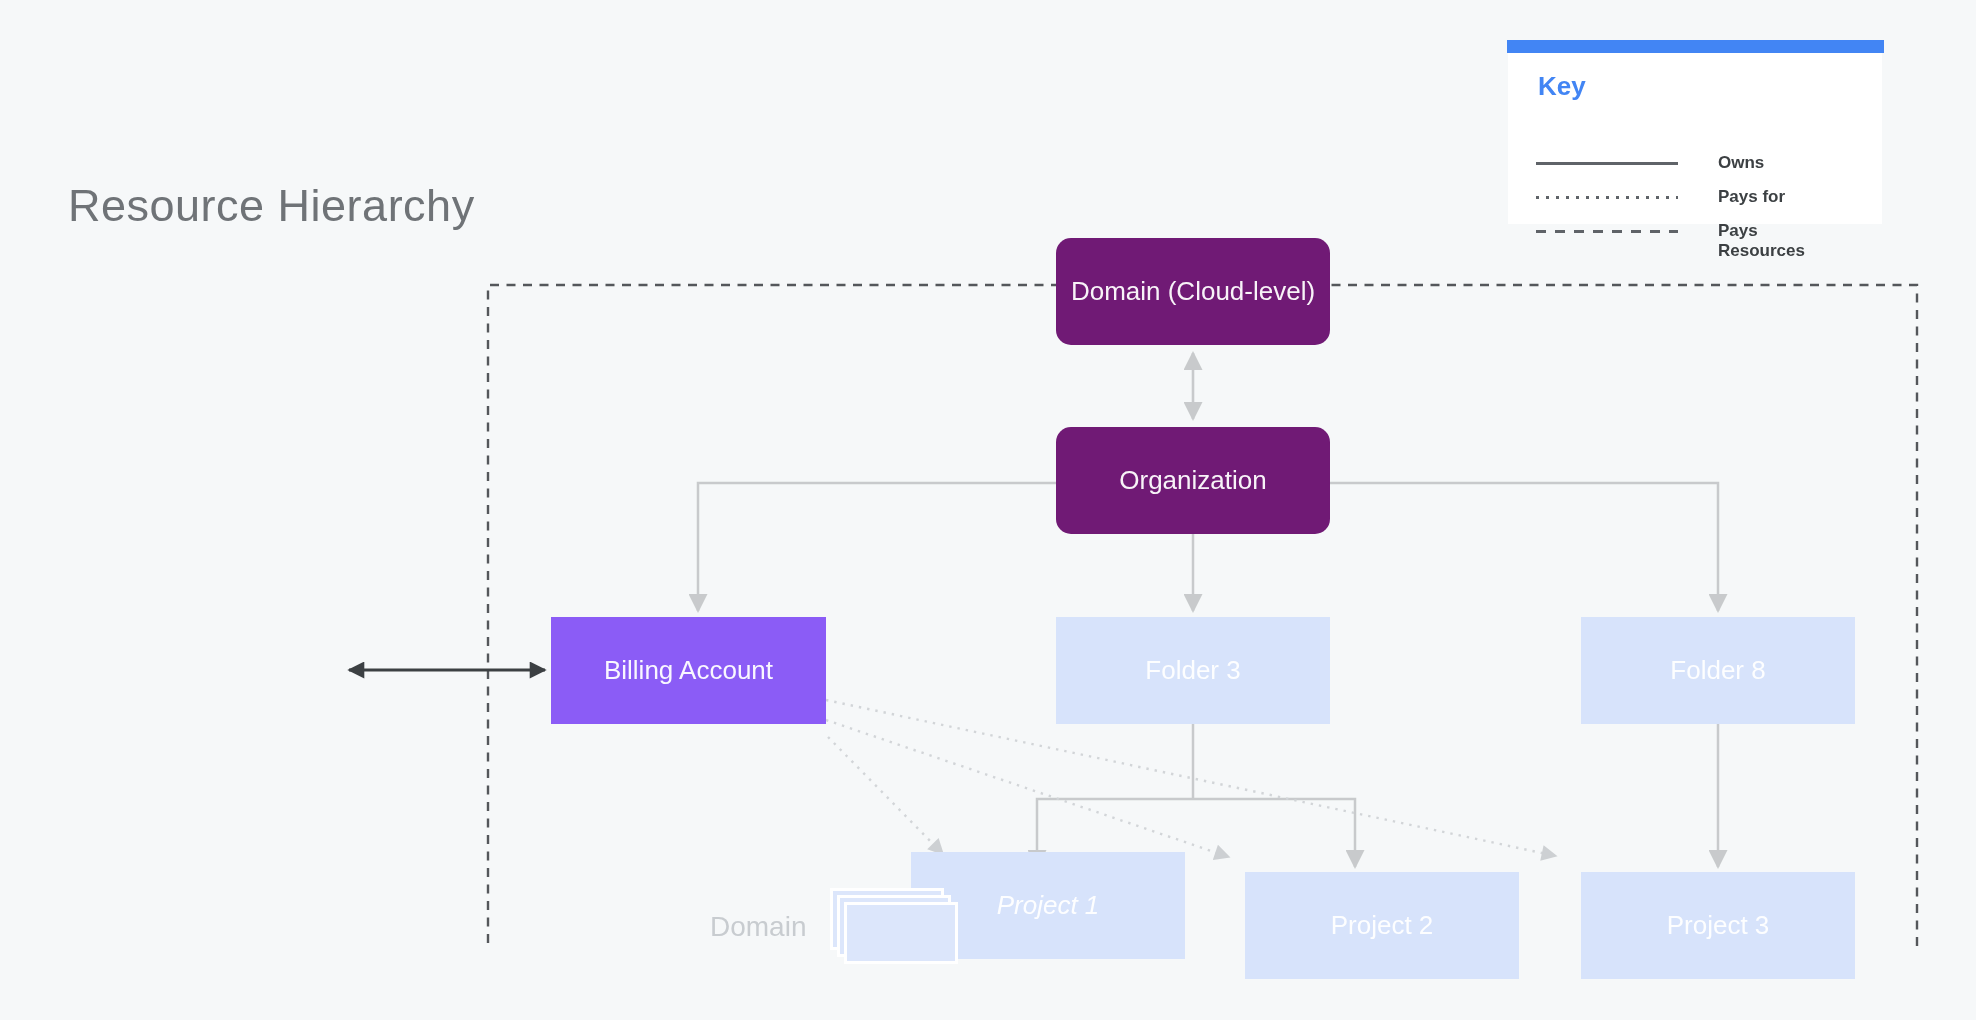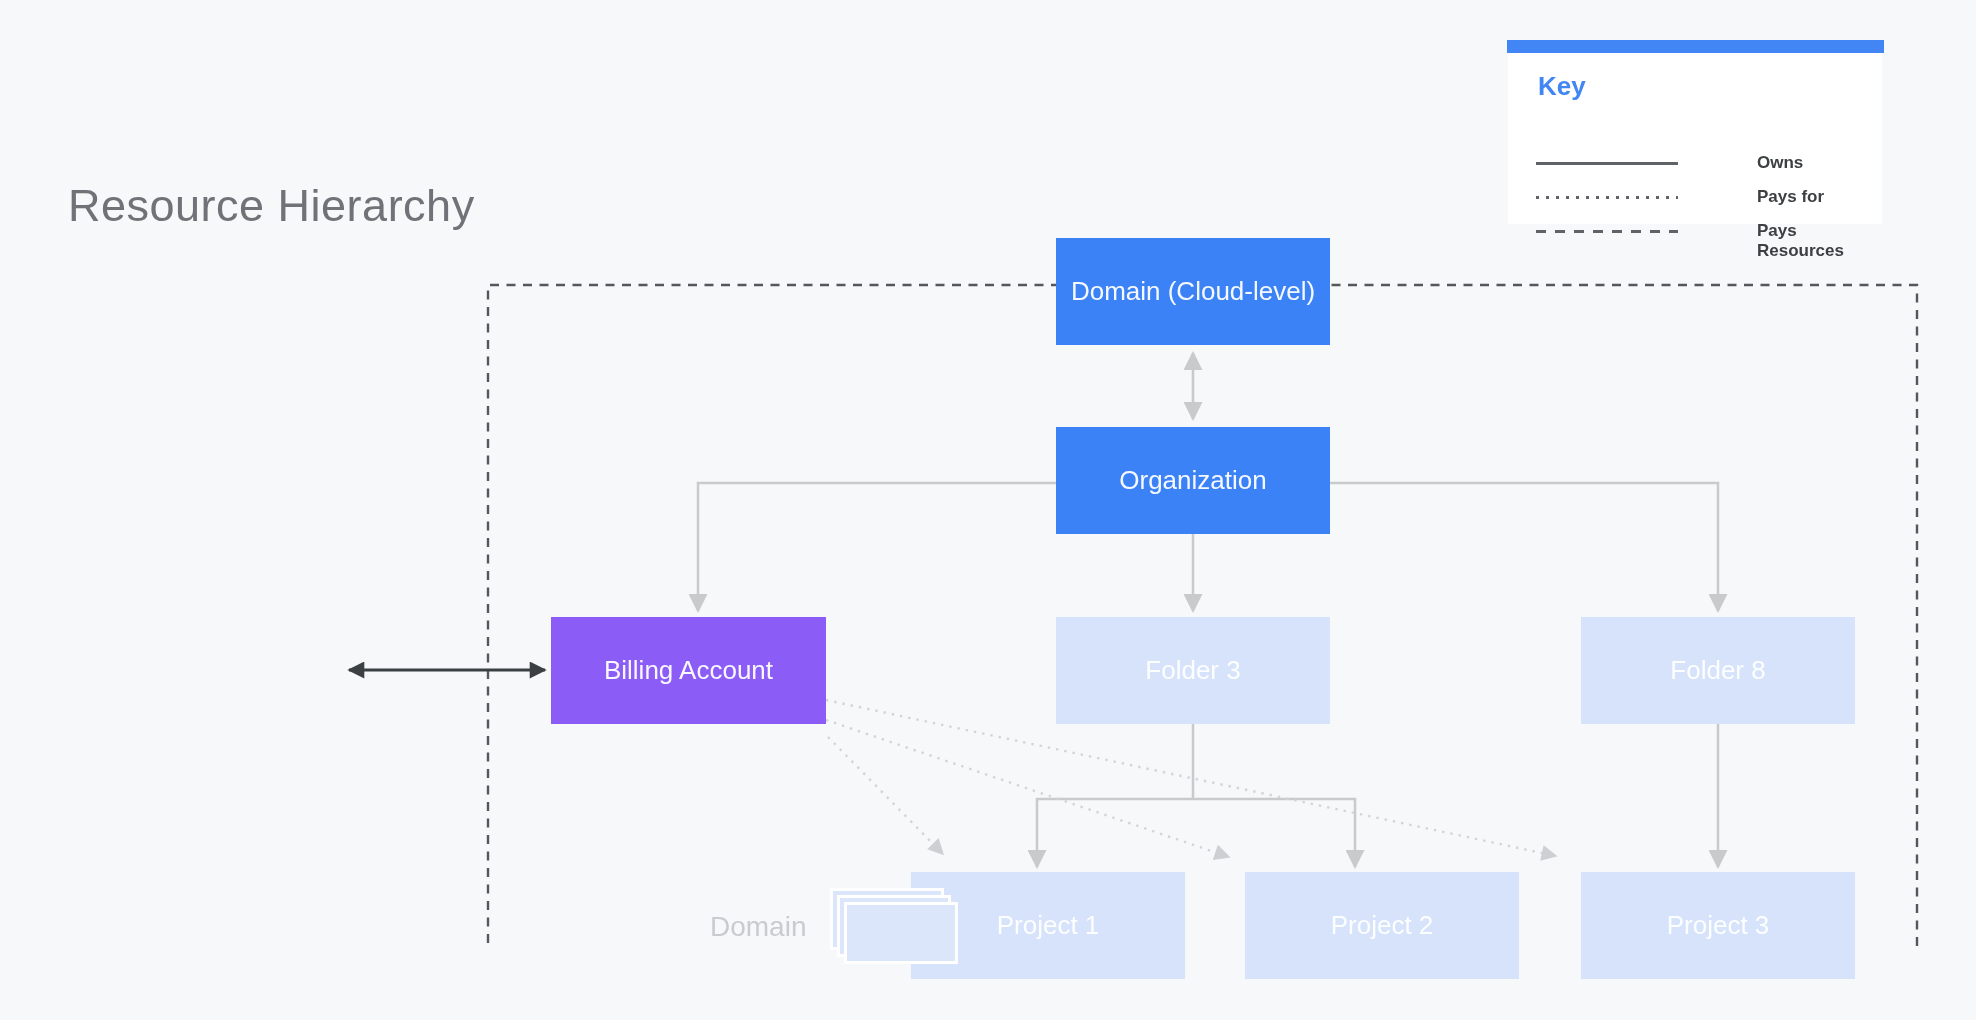--- a/index.html
+++ b/index.html
@@ -6,43 +6,43 @@
   .stage{position:relative;width:1976px;height:1020px;background:#f6f8f9;overflow:hidden;
          font-family:"Liberation Sans",sans-serif;}
   svg.wires{position:absolute;left:0;top:0;z-index:1;}
   .page-title{position:absolute;left:68px;top:180px;font-size:45px;font-weight:400;
               color:#6f7377;z-index:2;letter-spacing:.5px;}
   
   .legend{position:absolute;left:1507px;top:40px;width:377px;height:184px;z-index:4;}
   .legend-bar{position:absolute;left:0;top:0;width:377px;height:13px;background:#4285f4;}
   .legend-body{position:absolute;left:1px;top:13px;width:374px;height:171px;background:#ffffff;}
   .legend-title{position:absolute;left:30px;top:18px;font-size:26px;font-weight:700;color:#4285f4;}
-  .legend-row{position:absolute;left:28px;display:flex;align-items:center;gap:39px;}
+  .legend-row{position:absolute;left:28px;display:flex;align-items:center;}
   .legend-row.r1{top:100px;}
   .legend-row.r2{top:134px;}
   .legend-row.r3{top:168px;align-items:flex-start;}
   .sample{width:142px;height:3px;margin-right:40px;flex:0 0 auto;}
   .r3 .sample{margin-top:9px;}
   .sample.solid{background:#5f6368;}
   .sample.dotted{background:repeating-linear-gradient(90deg,#5f6368 0 3px,transparent 3px 10px);}
   .sample.dashed{background:repeating-linear-gradient(90deg,#5f6368 0 10px,transparent 10px 19px);}
   .legend-label{font-size:17px;font-weight:700;color:#3c4043;line-height:20px;width:118px;}
   
   .node{position:absolute;width:274px;height:107px;display:flex;align-items:center;
         justify-content:center;font-size:26px;color:rgba(255,255,255,.95);z-index:2;
         text-align:center;}
-  .pink{background:#3b82f6;}
+  .pink{background:#701a75;border-radius:15px;}
   .green{background:#8b5cf6;}
   .blue{background:#d7e3fb;}
   .node.domain{left:1056px;top:238px;}
   .node.organization{left:1056px;top:427px;}
   .node.billing{left:551px;top:617px;width:275px;}
   .node.folder1{left:1056px;top:617px;}
   .node.folder2{left:1581px;top:617px;}
-  .node.project1{left:911px;top:872px;}
+  .node.project1{left:911px;top:852px;font-style:italic;}
   .node.project2{left:1245px;top:872px;}
   .node.project3{left:1581px;top:872px;}
   .node.payments{left:66px;top:617px;width:276px;background:#f5b300;
                  font-weight:700;font-size:25px;color:#ffffff;}
   
   .labels-icon{position:absolute;left:830px;top:888px;width:130px;height:78px;z-index:3;}
   .card{position:absolute;width:114px;height:62px;background:#dce6fb;border:3px solid #ffffff;
         box-sizing:border-box;}
   .card.c1{left:0;top:0;}
   .card.c2{left:7px;top:7px;}

